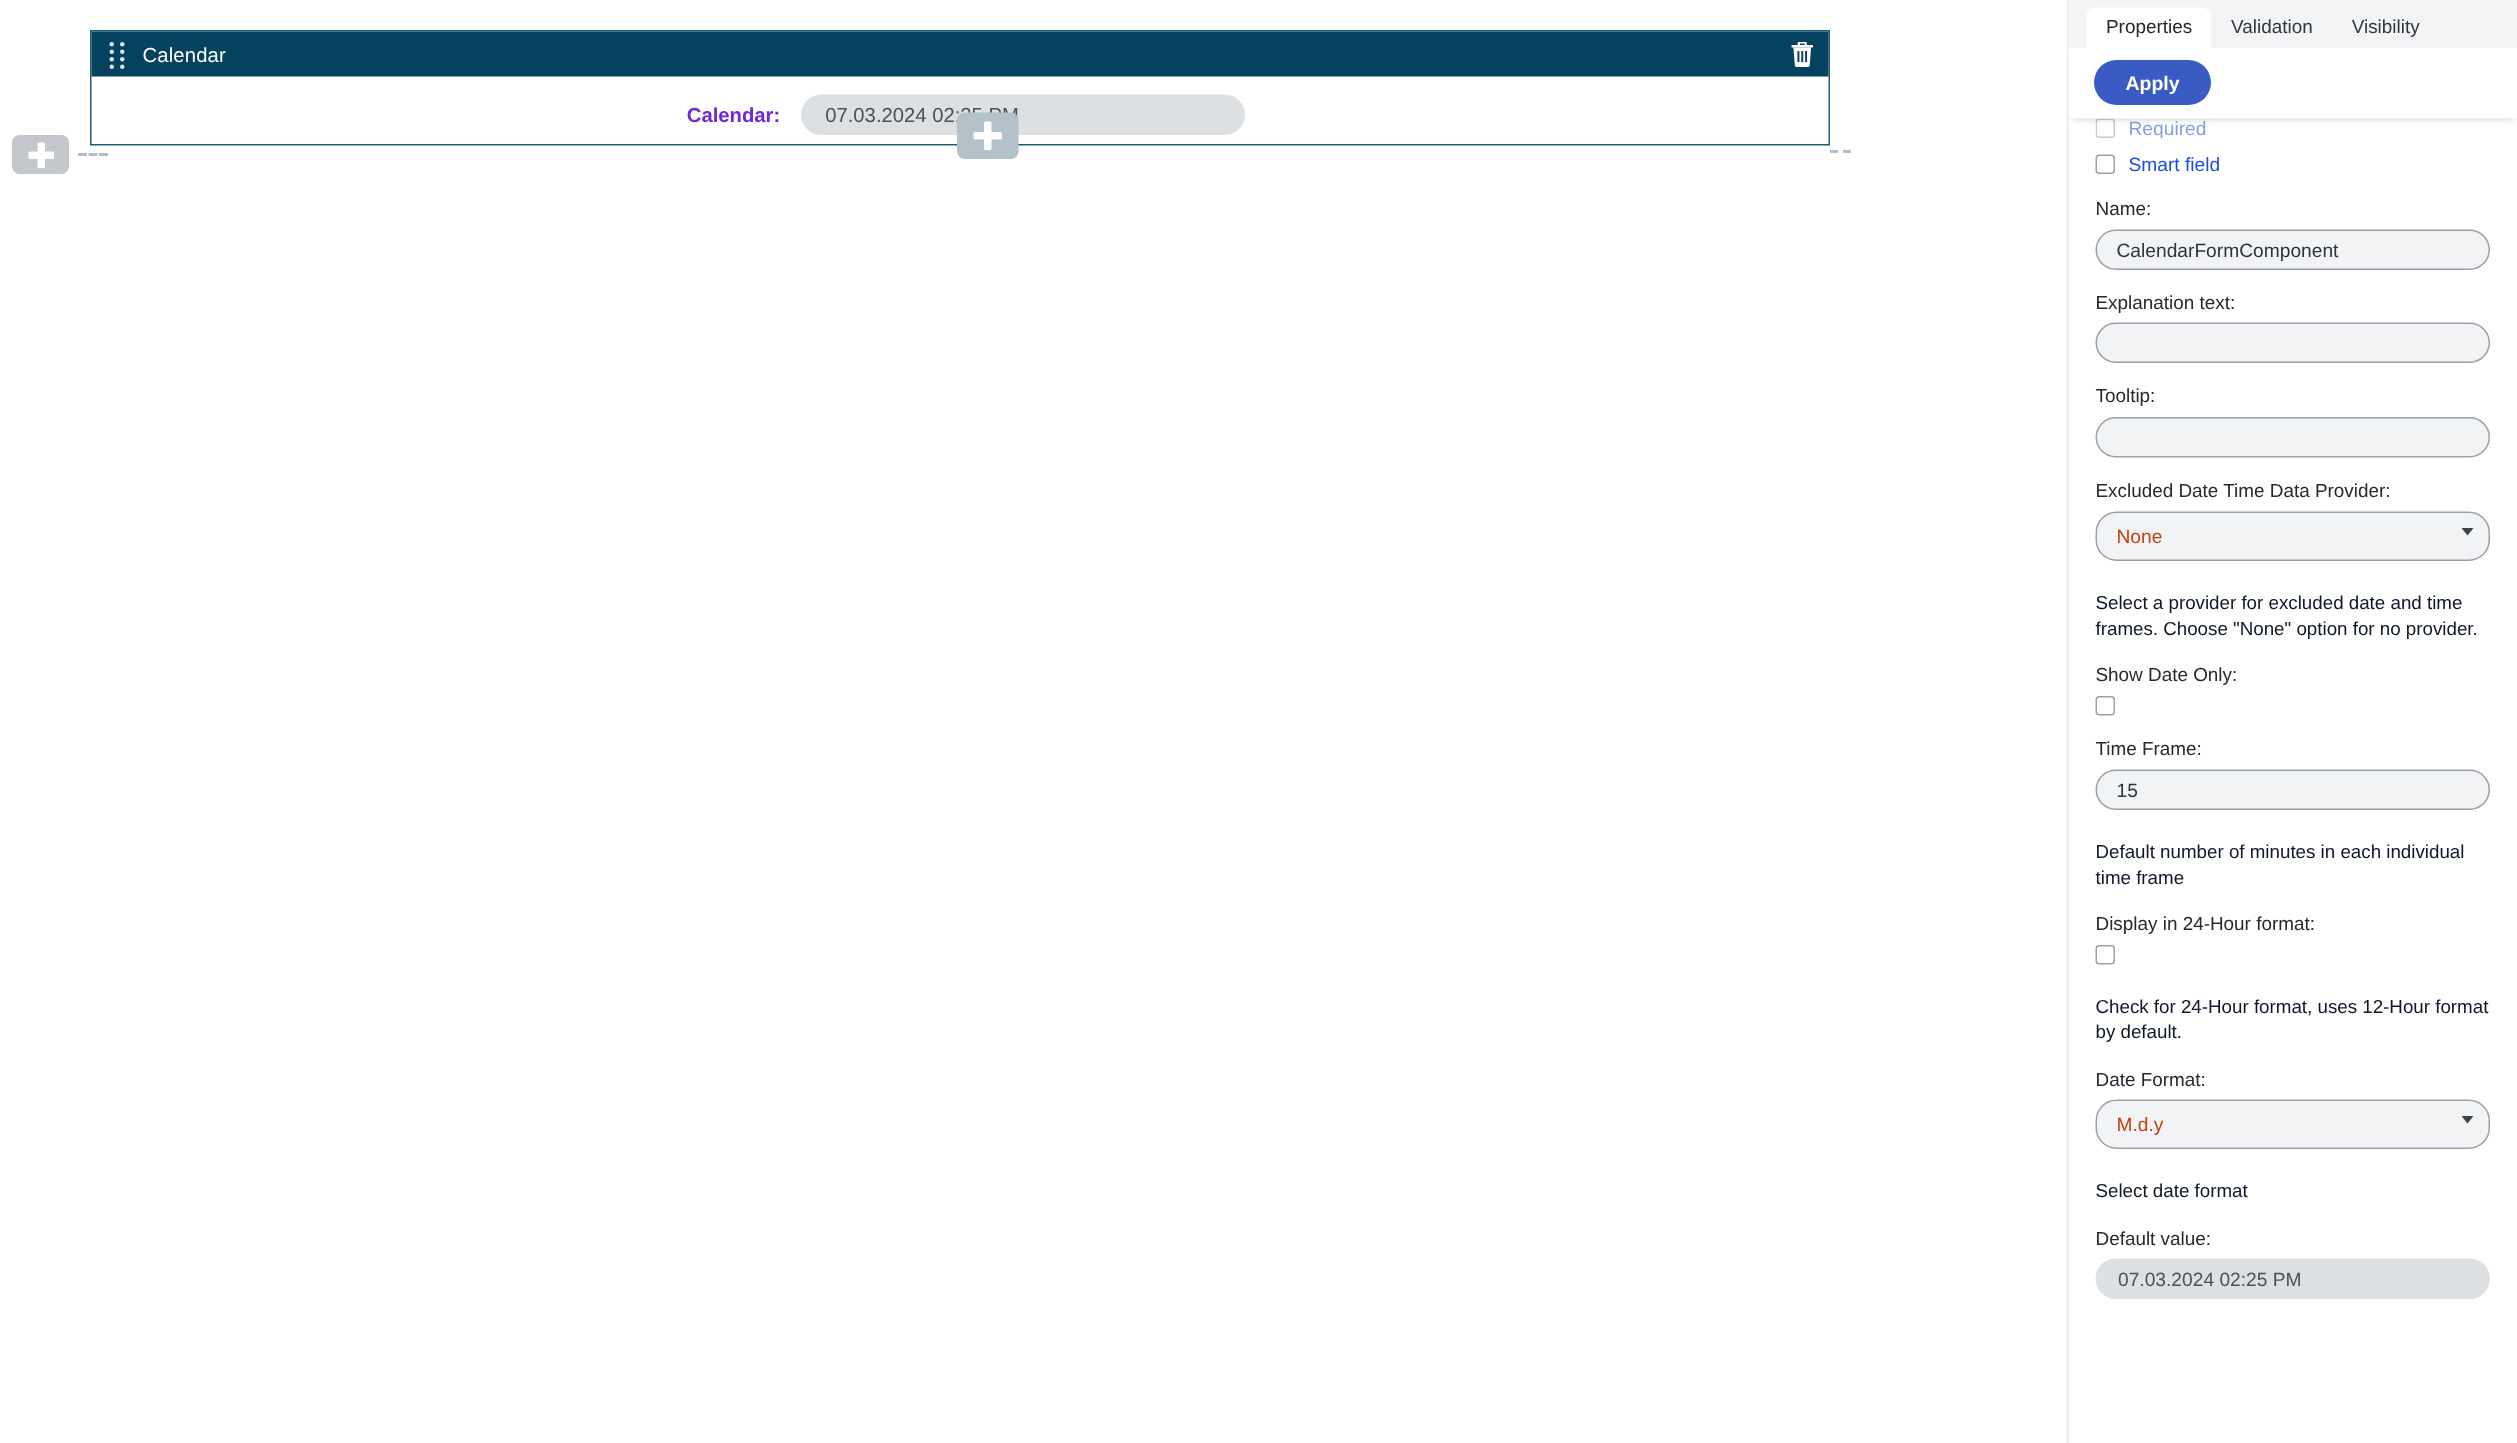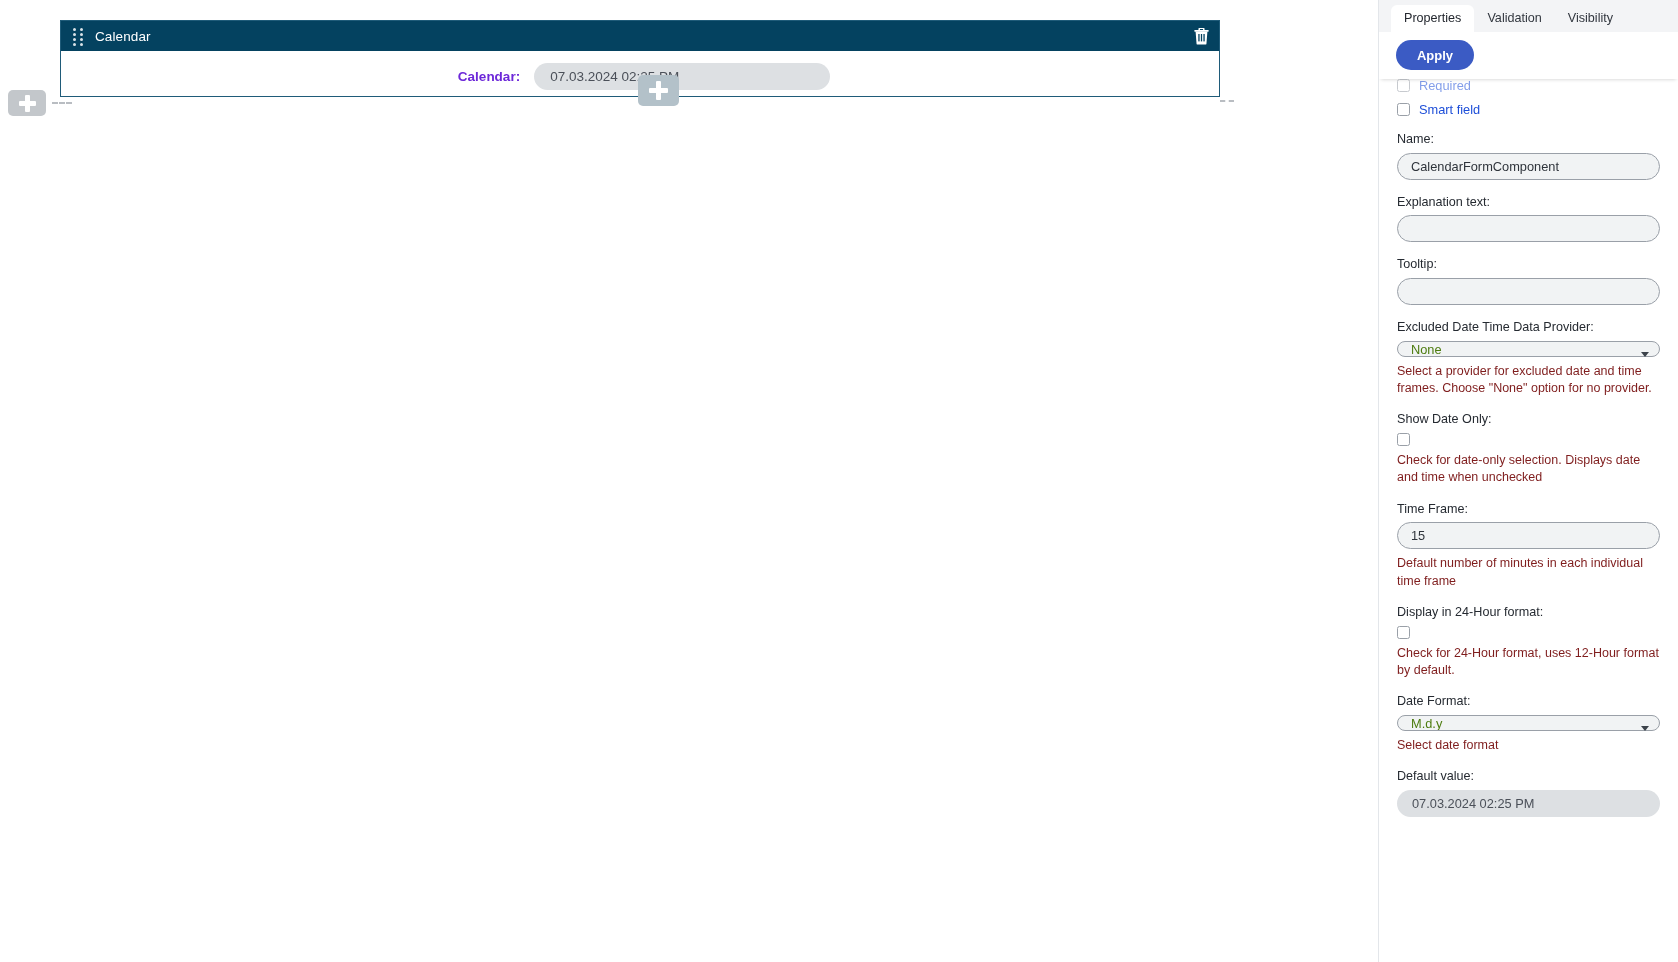--- a/index.html
+++ b/index.html
@@ -230,47 +230,47 @@
     padding: 0 13px;
     font-family: "Liberation Sans", sans-serif;
     font-size: 12.8px;
     color: #2f343b;
     outline: none;
   }
   .sel-wrap { position: relative; }
   .sel {
     display: block;
     width: 100%;
-    height: 16px;
+    height: 33px;
     background: #f1f3f4;
     border: 1px solid #9aa0a8;
     border-radius: 14px;
     padding: 0 28px 0 13px;
     font-family: "Liberation Sans", sans-serif;
     font-size: 12.8px;
-    color: #4d7c0f;
+    color: #c2410c;
     outline: none;
     -webkit-appearance: none;
     appearance: none;
     cursor: pointer;
   }
   .sel-arrow {
     position: absolute;
     right: 11px; top: 11px;
     width: 0; height: 0;
     border-left: 4.5px solid transparent;
     border-right: 4.5px solid transparent;
     border-top: 5.5px solid #3c434b;
     pointer-events: none;
   }
   .hint {
     font-size: 12.5px;
-    color: #7f1d1d;
+    color: #0f172a;
     line-height: 1.38;
-    margin-top: 6px;
+    margin-top: 20px;
   }
   .cb-standalone { margin-top: 5px; }
   .readonly-val {
     display: block;
     width: 100%;
     height: 27px;
     background: #dde0e3;
     border: none;
     border-radius: 14px;
     padding: 0 15px;
@@ -370,21 +370,20 @@
     <div class="sel-wrap">
       <select class="sel">
         <option>None</option>
       </select>
       <span class="sel-arrow"></span>
     </div>
     <div class="hint">Select a provider for excluded date and time frames. Choose "None" option for no provider.</div>
 
     <div class="fld-label tight">Show Date Only:</div>
     <span class="cb cb-standalone" style="display:block;"></span>
-    <div class="hint">Check for date-only selection. Displays date and time when unchecked</div>
 
     <div class="fld-label">Time Frame:</div>
     <input class="inp" type="text" value="15" style="">
     <div class="hint">Default number of minutes in each individual time frame</div>
 
     <div class="fld-label tight">Display in 24-Hour format:</div>
     <span class="cb cb-standalone" style="display:block;"></span>
     <div class="hint">Check for 24-Hour format, uses 12-Hour format by default.</div>
 
     <div class="fld-label">Date Format:</div>

